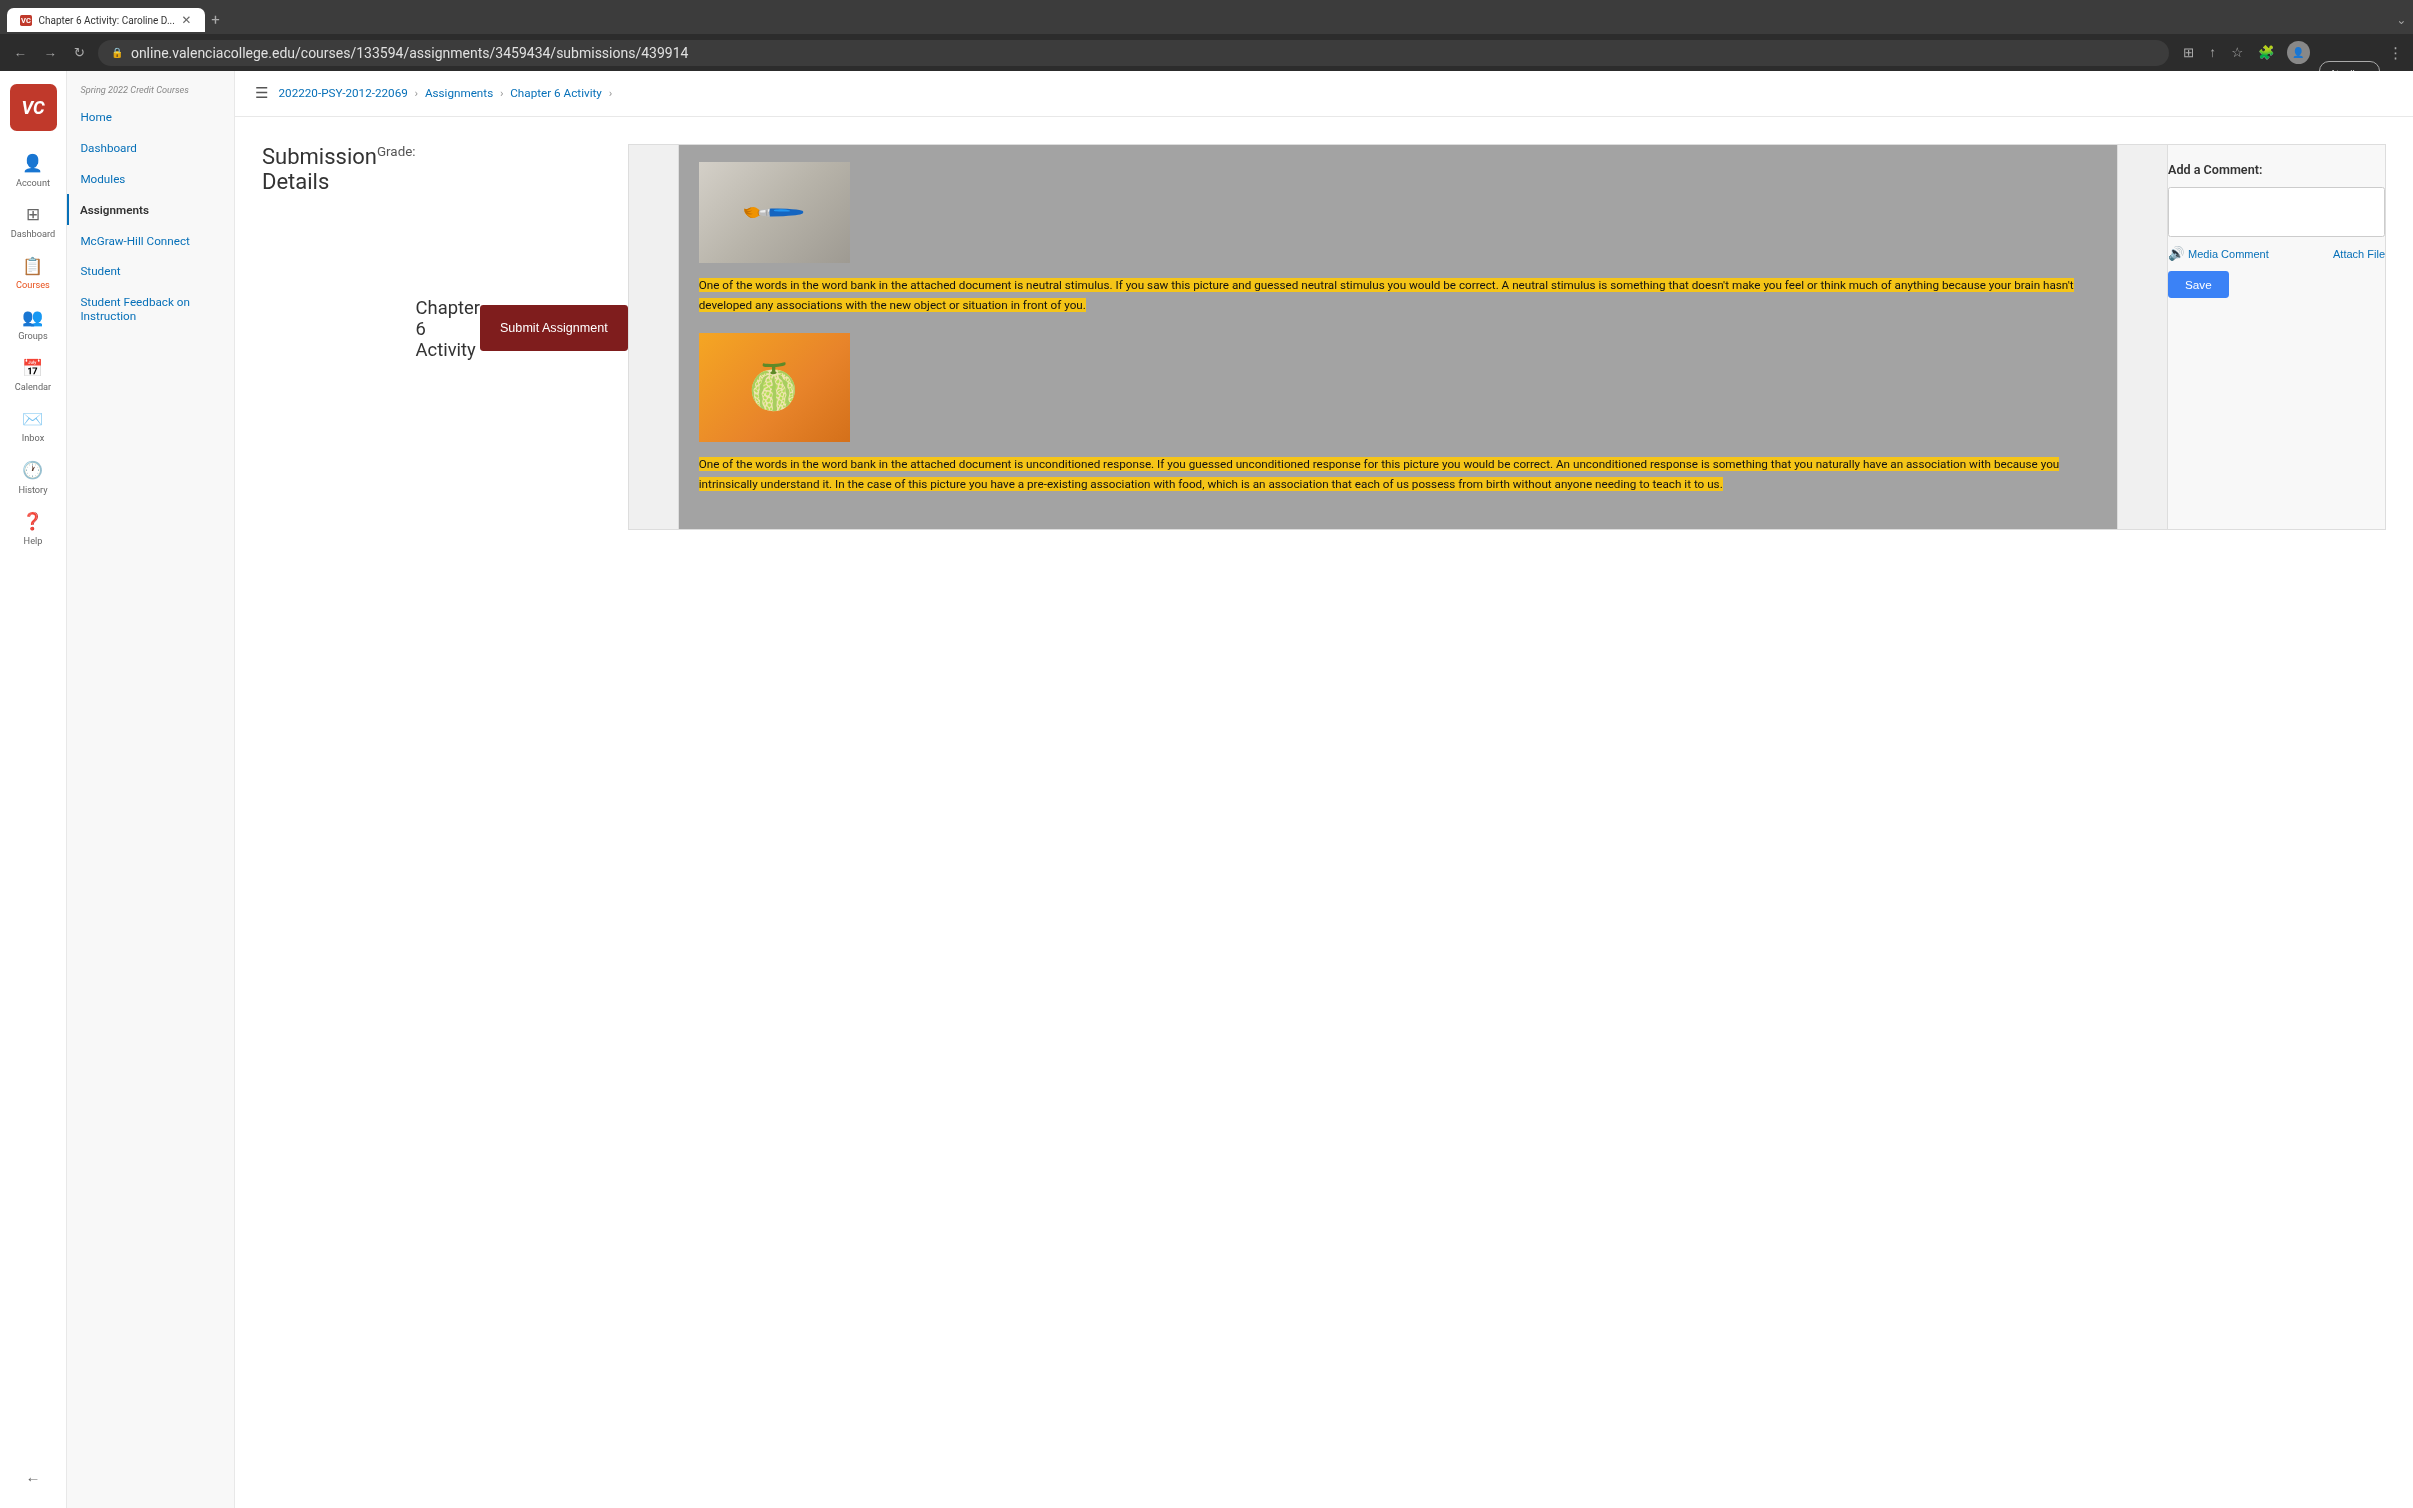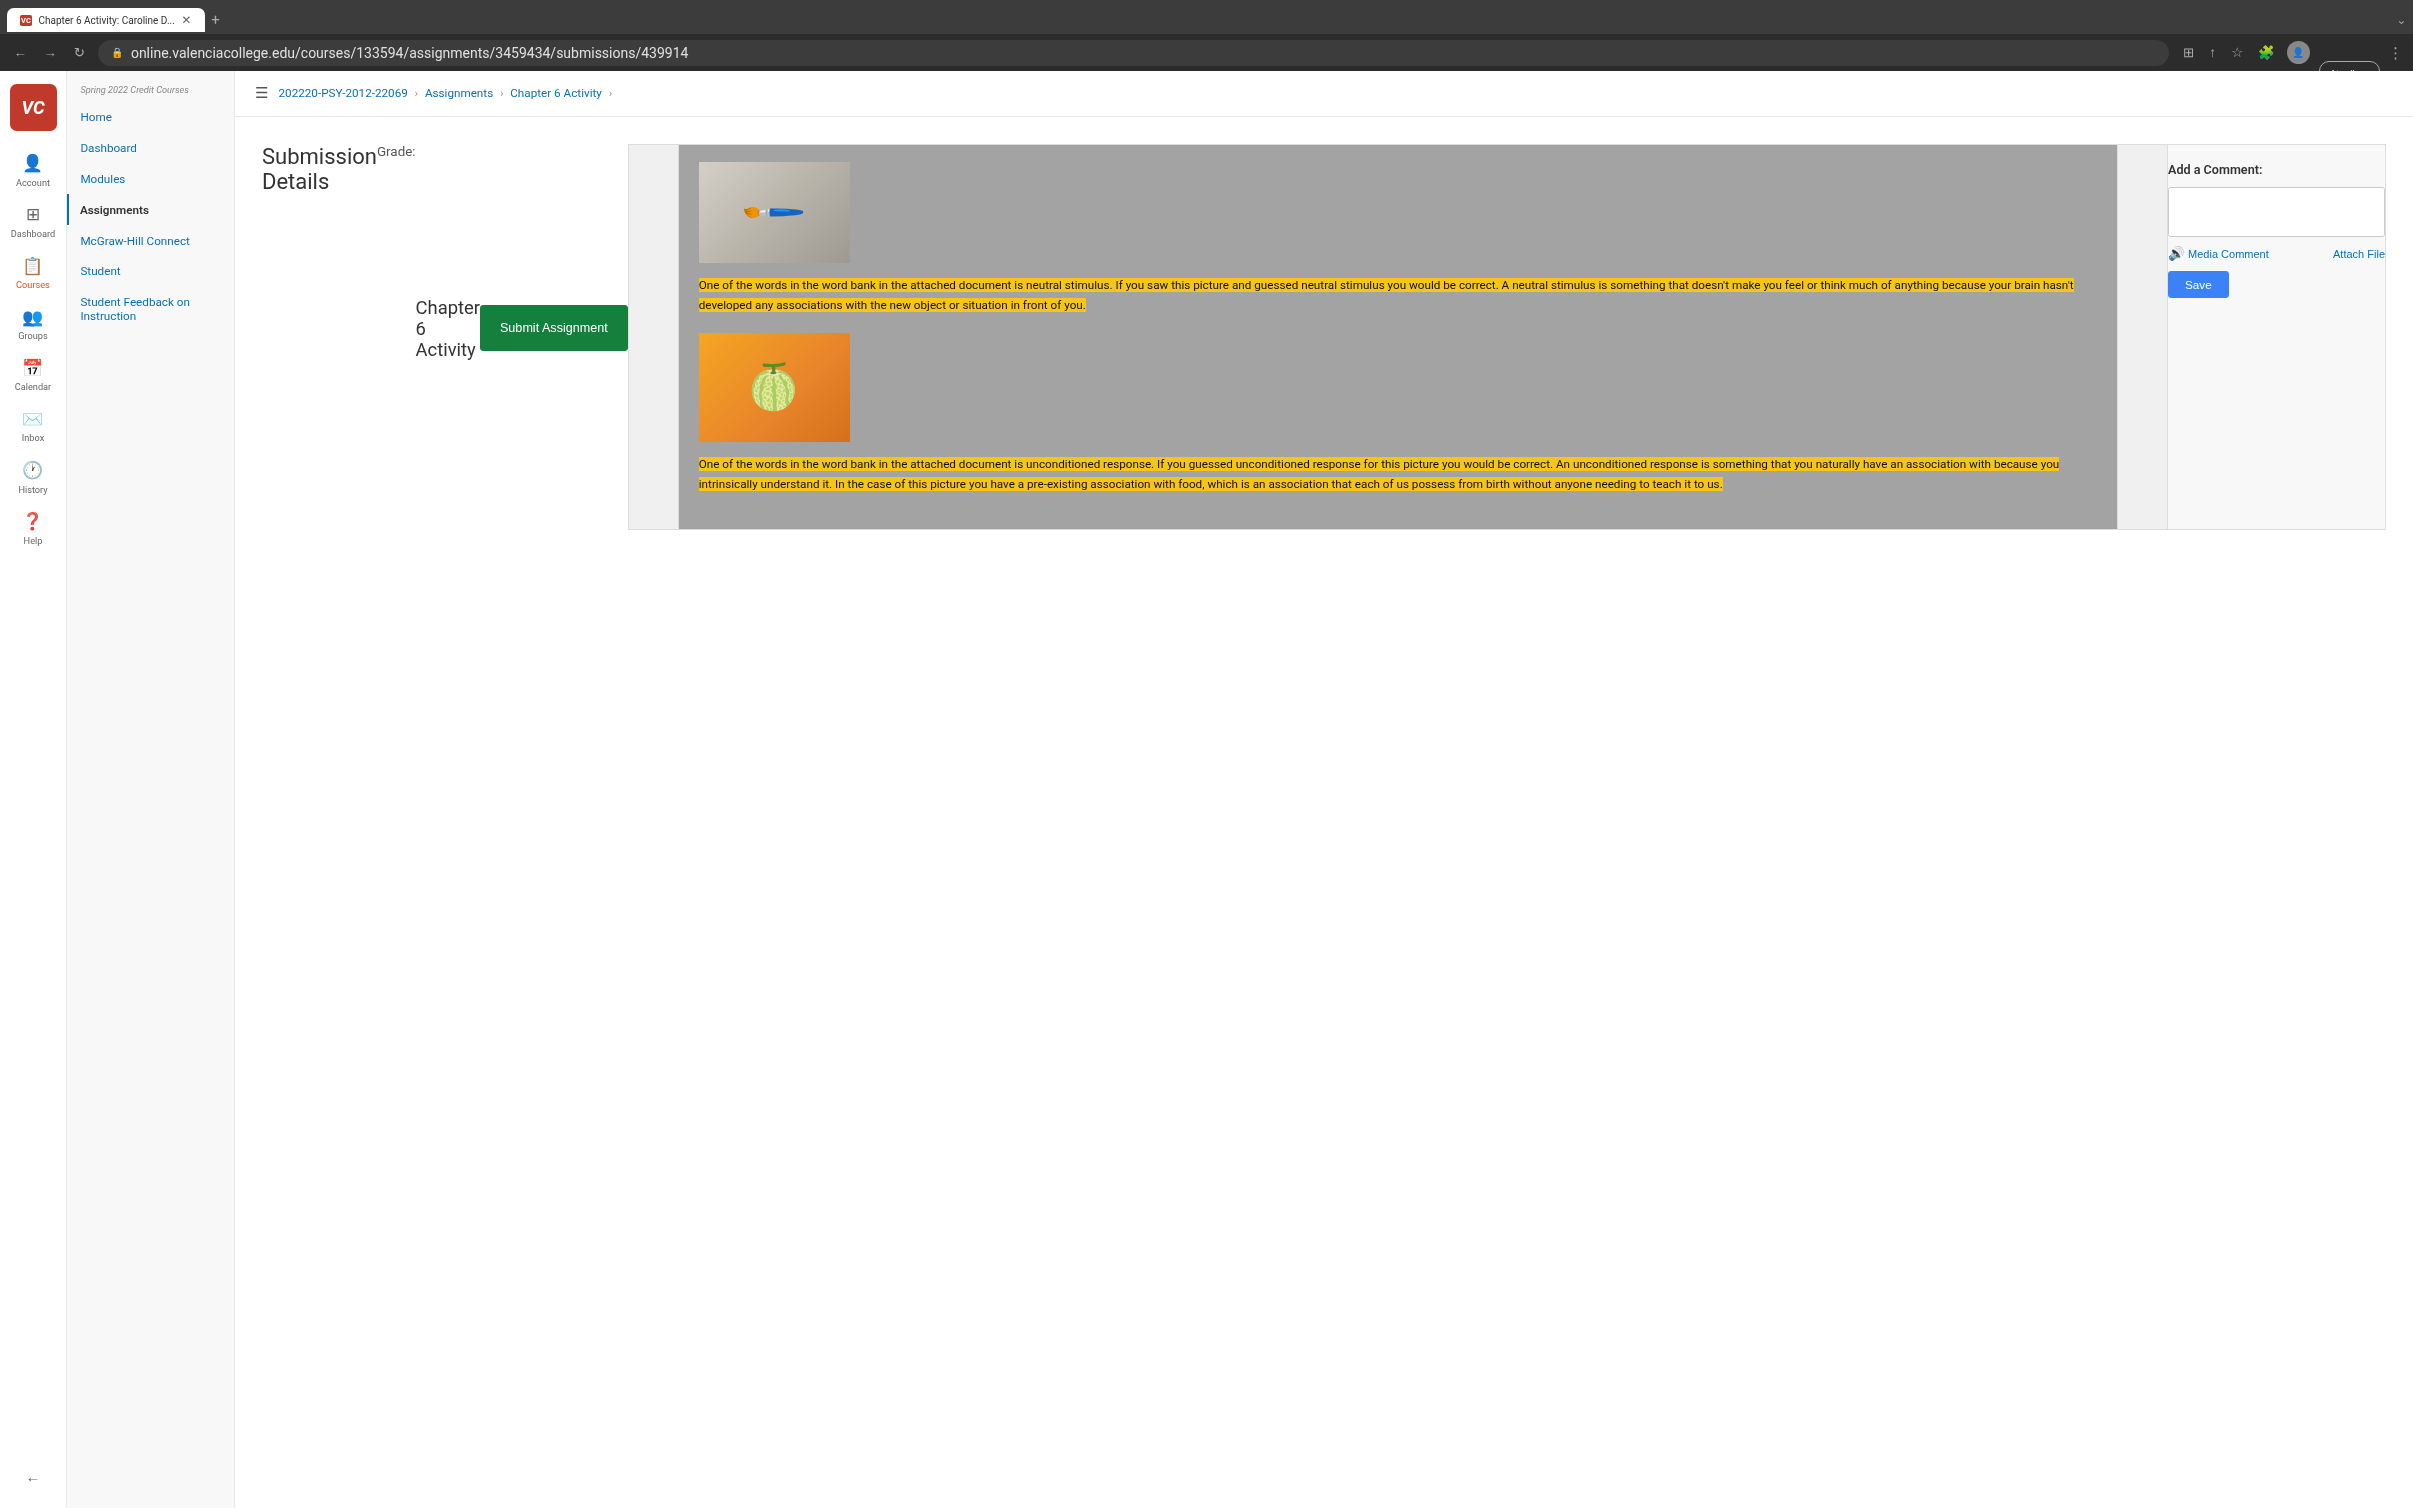--- a/index.html
+++ b/index.html
@@ -219,21 +219,21 @@
       justify-content: space-between;
       align-items: center;
       margin-bottom: 17px;
     }
     .assignment-title {
       font-size: 18.4px;
       font-weight: 400;
       color: #333;
     }
     .submit-btn {
-      background: #15803d;
+      background: #7f1d1d;
       color: #fff;
       border: none;
       border-radius: 3.4px;
       padding: 16px 20px;
       font-size: 12.6px;
       cursor: pointer;
       white-space: nowrap;
     }
 
     

